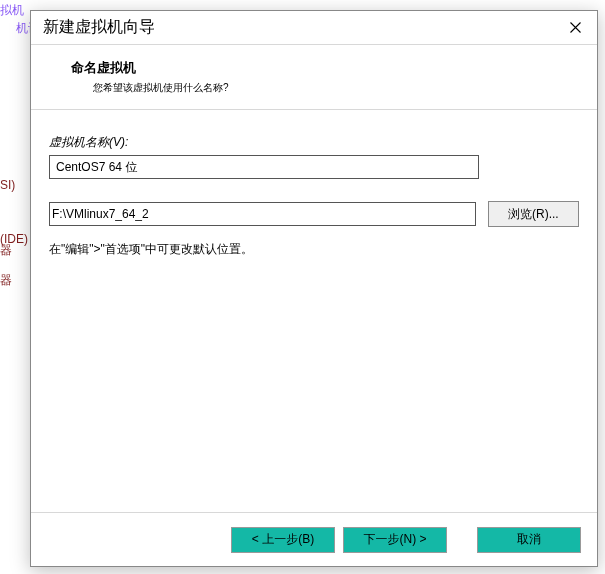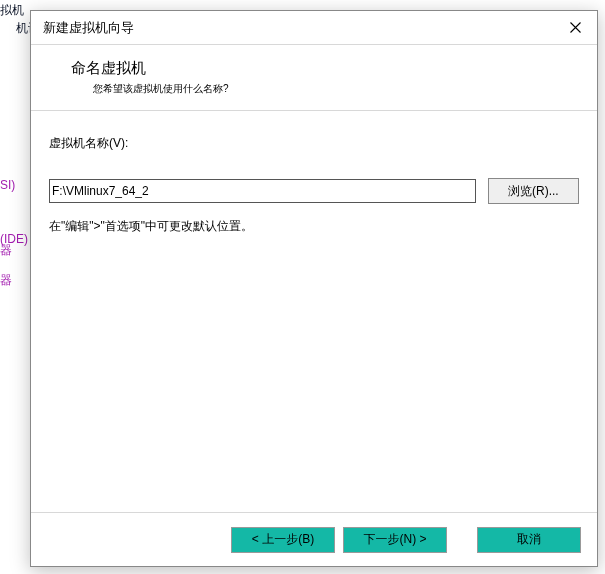--- a/index.html
+++ b/index.html
@@ -9,58 +9,58 @@
     font-family: "Microsoft YaHei", "Segoe UI", Tahoma, sans-serif;
     font-size: 12px;
     background: #ffffff;
     color: #000;
     overflow: hidden;
   }
   .bg-fragments {
     position: absolute; left: 0; top: 0; width: 30px; height: 574px;
     font-size: 12px;
   }
-  .bg-link { color: #0f172a; position:absolute; white-space:nowrap; }
-  .bg-plain { color: #a21caf; position:absolute; white-space:nowrap; }
+  .bg-link { color: #8b5cf6; position:absolute; white-space:nowrap; }
+  .bg-plain { color: #7f1d1d; position:absolute; white-space:nowrap; }
 
   .dialog {
     position: absolute;
     left: 30px; top: 10px;
     width: 568px; height: 557px;
     background: #ffffff;
     border: 1px solid #888;
     box-shadow: 0 4px 18px rgba(0,0,0,0.25);
     display: flex; flex-direction: column;
   }
   .titlebar {
     height: 34px;
     display:flex; align-items:center;
     padding: 0 0 0 12px;
     border-bottom: 1px solid #d8d8d8;
   }
-  .titlebar .title { font-size: 13px; flex:1; }
+  .titlebar .title { font-size: 16px; flex:1; }
   .close-btn {
     width: 44px; height: 34px;
     display:flex; align-items:center; justify-content:center;
     font-size: 15px;
     cursor:pointer;
   }
 
   .header-band {
     padding: 14px 20px 14px 40px;
     border-bottom: 1px solid #d8d8d8;
   }
-  .header-band .h1 { font-size: 15px; font-weight: normal; }
+  .header-band .h1 { font-size: 13px; font-weight: bold; }
   .header-band .h2 { font-size: 10px; padding-left: 22px; margin-top:4px; }
 
   .content {
     padding: 24px 18px 10px 18px;
     flex:1;
   }
-  .field-label { margin-bottom: 4px; }
+  .field-label { margin-bottom: 4px; font-style: italic; }
   .text-input {
     width: 430px;
     height: 24px;
     border: 1px solid #555;
     padding: 2px 6px;
     font-family: inherit;
     font-size: 12px;
     outline: none;
   }
   .row-loc { display:flex; align-items:center; gap:12px; }
@@ -120,20 +120,21 @@
     </div>
   </div>
 
   <div class="header-band">
     <div class="h1">命名虚拟机</div>
     <div class="h2">您希望该虚拟机使用什么名称?</div>
   </div>
 
   <div class="content">
     <div class="field-label">虚拟机名称(V):</div>
+    <input class="text-input" type="text" value="CentOS7 64 位" style="">
 
     <div class="gap"></div>
 
     <div class="row-loc">
       <div class="sel-input-wrap">
         <span class="seltext">F:\VMlinux7_64_2</span>
       </div>
       <button class="browse-btn">浏览(R)...</button>
     </div>
 

